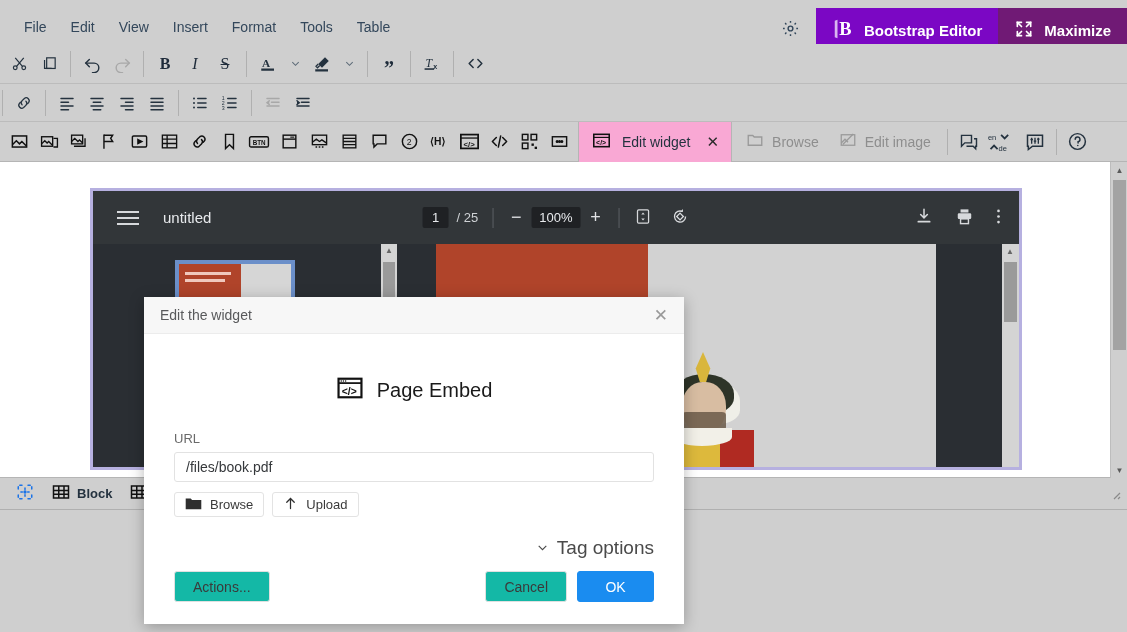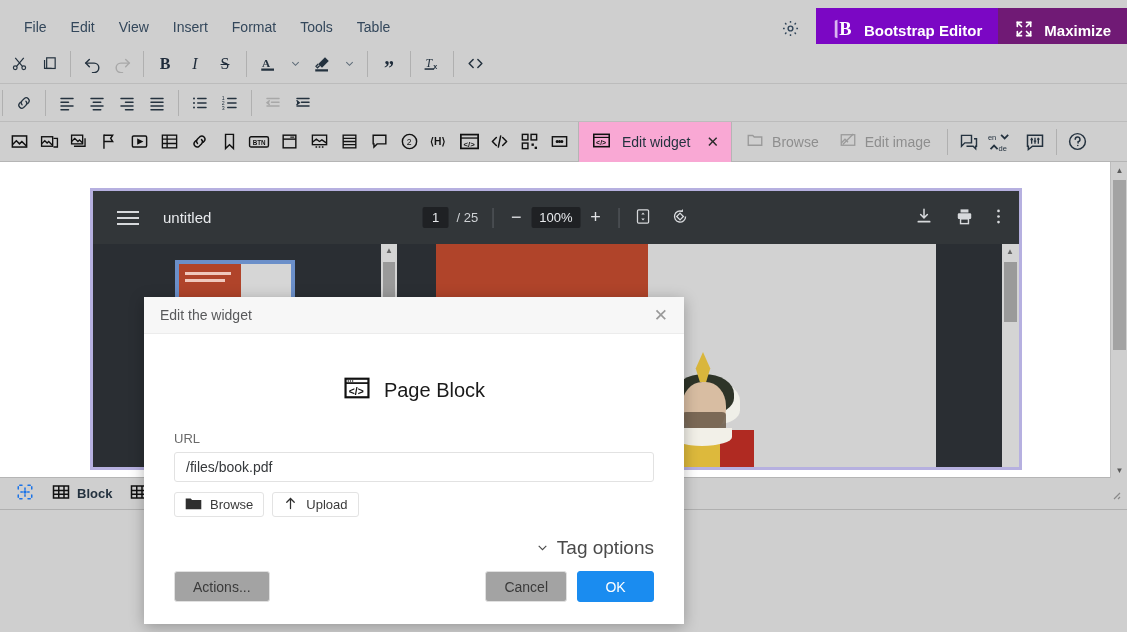--- a/index.html
+++ b/index.html
@@ -285,21 +285,21 @@
     gap: 8px; margin-top: 20px; font-size: 19px; color: #4a4a4a;
   }
   .dlg-footer {
     position: absolute; bottom: 0; left: 0; width: 100%;
     padding: 0 30px 22px 30px;
     display: flex; align-items: center; justify-content: space-between;
   }
   .fbtn {
     height: 31px; padding: 0 18px;
     border: 1px solid #e0e0e0; border-radius: 3px;
-    background: #a3a3a3; font-size: 14px; color: #3a3a3a;
+    background: #14b8a6; font-size: 14px; color: #3a3a3a;
     display: flex; align-items: center; justify-content: center;
     font-family: "Liberation Sans", sans-serif;
   }
   .fbtn.primary { background: #1a8cf0; border-color: #1a8cf0; color: #fff; min-width: 77px; }
   .footer-right { display: flex; gap: 10px; }
 </style>
 </head>
 <body>
 
 <div id="app">
@@ -942,21 +942,21 @@
         <span>
           <svg width="28" height="24" viewBox="0 0 24 22">
             <rect x="1.5" y="2.5" width="21" height="17" fill="none" stroke="#111" stroke-width="2"></rect>
             <path d="M1.5 6.5h21" stroke="#111" stroke-width="1.6"></path>
             <circle cx="4" cy="4.5" r="0.7" fill="#111"></circle>
               <circle cx="6" cy="4.5" r="0.7" fill="#111"></circle>
               <circle cx="8" cy="4.5" r="0.7" fill="#111"></circle>
             <text x="4.5" y="17" font-size="9.5" font-weight="bold" fill="#111" font-family="Liberation Sans, sans-serif">&lt;/&gt;</text>
           </svg>
         </span>
-        <span class="label">Page Block</span>
+        <span class="label">Page Embed</span>
       </div>
       <div class="field-label">URL</div>
       <input class="url-input" type="text" value="/files/book.pdf" style="">
       <div class="btn-row">
         <div class="mini-btn">
           <span>
             <svg width="17" height="15" viewBox="0 0 24 20" fill="#2f2f2f">
               <path d="M1 3h7l2 2h13v13H1z"></path>
             </svg>
           </span>

